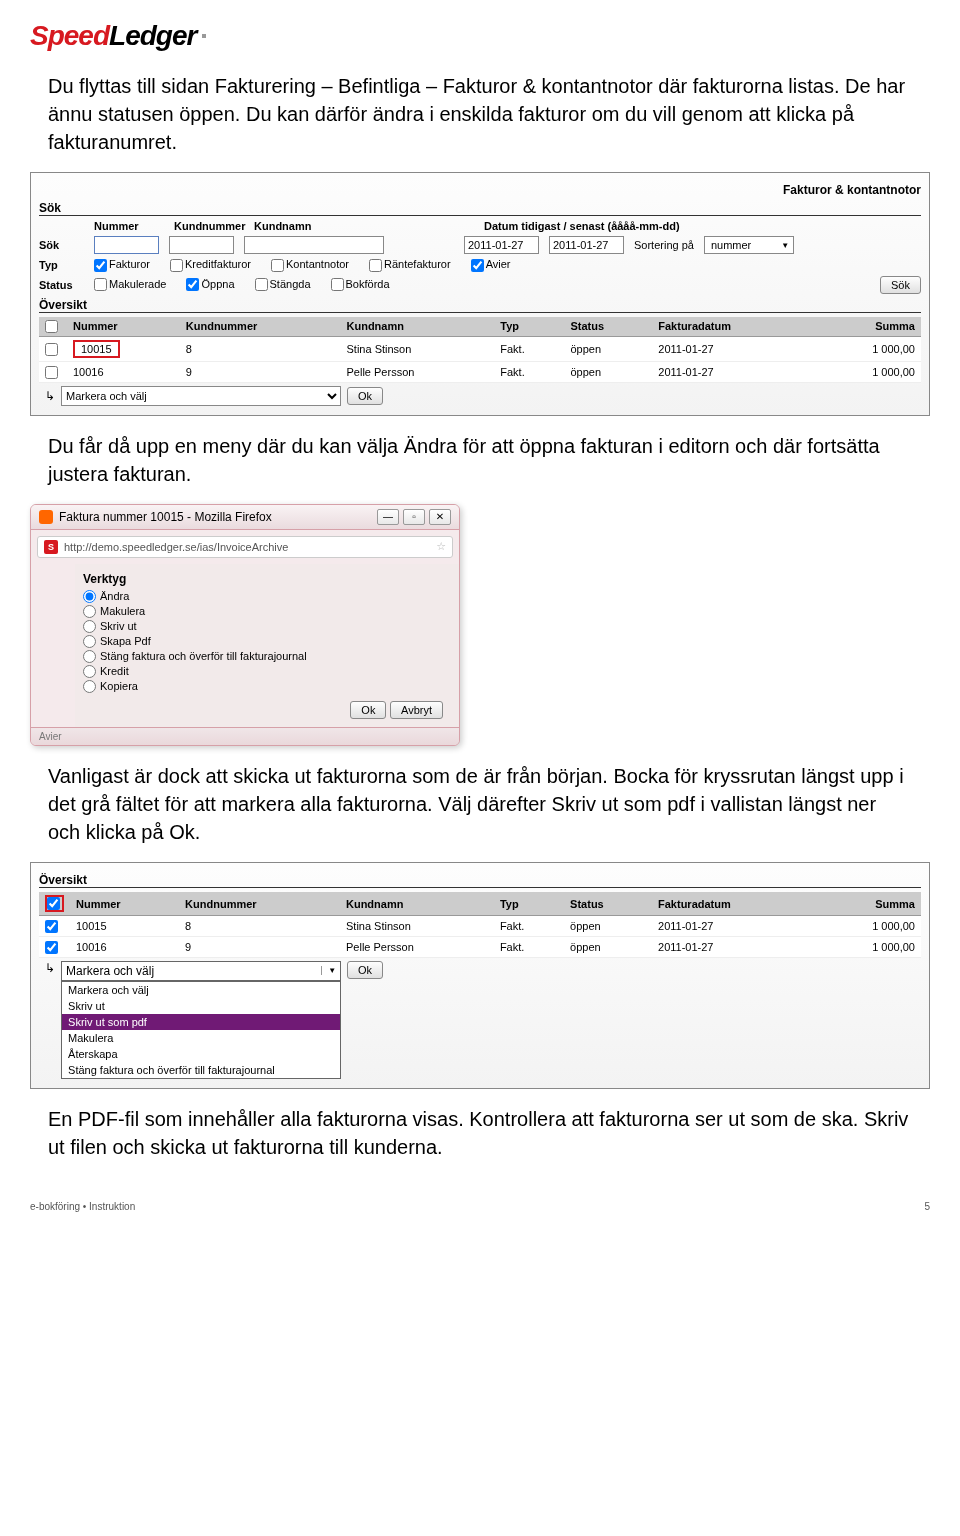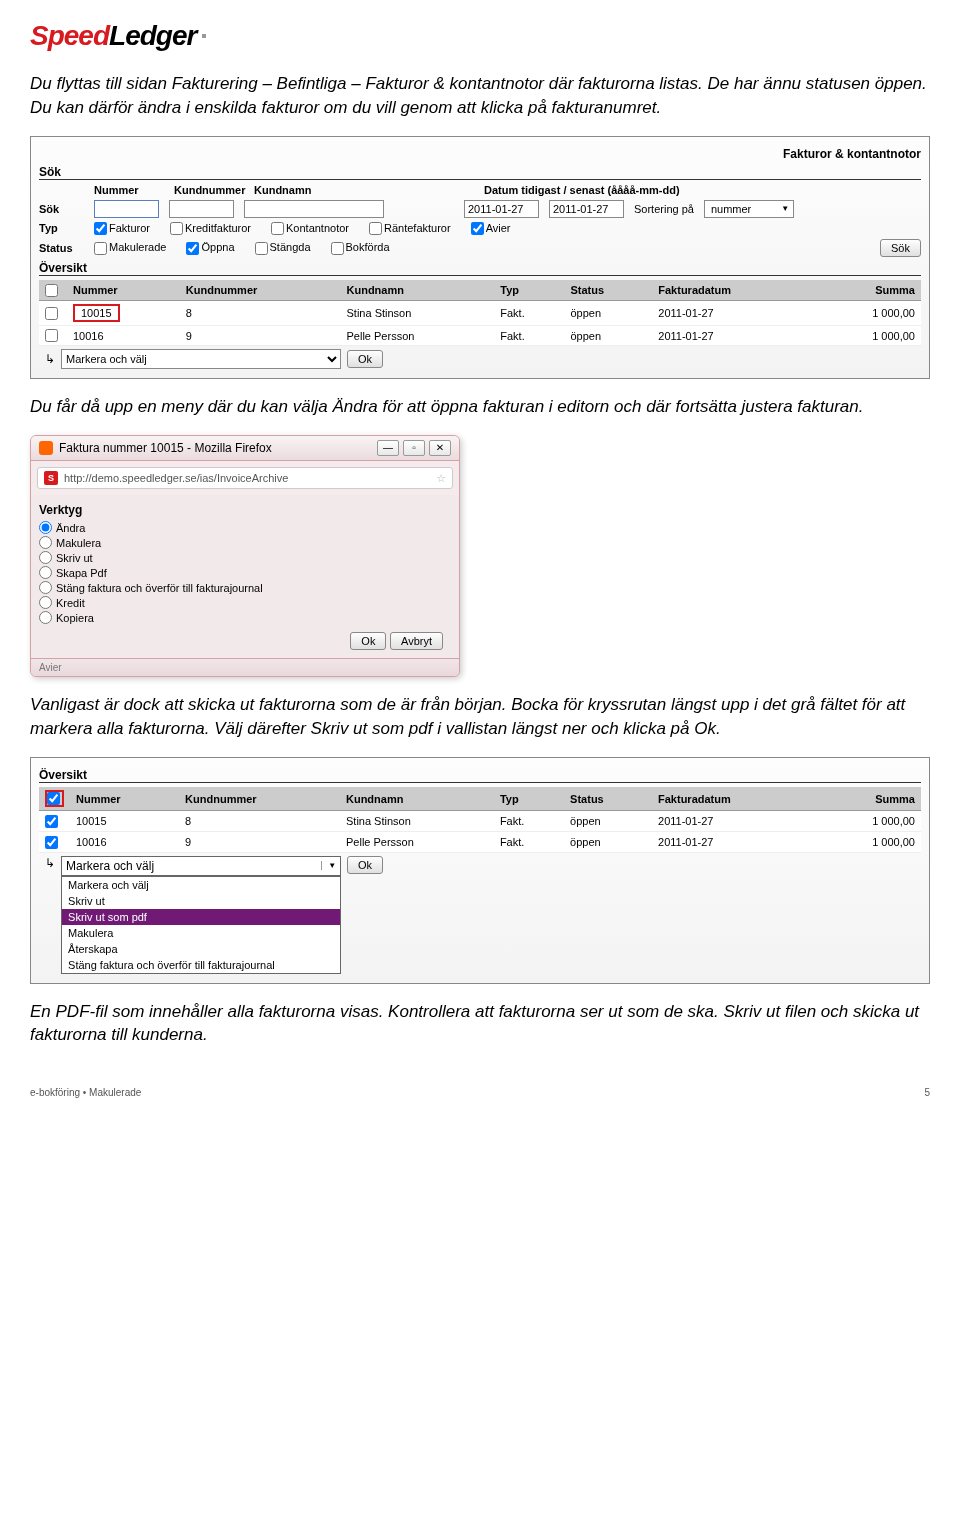--- a/index.html
+++ b/index.html
@@ -21,24 +21,23 @@
   .logo-text {
     font-size: 28px;
     font-style: italic;
     font-weight: bold;
     letter-spacing: -1px;
   }
   .logo-speed { color: #d71920; }
   .logo-ledger { color: #000; }
   .logo-dot { width:4px; height:4px; background:#999; display:inline-block; margin-left:4px; vertical-align: super;}
   .body-text {
-    font-size: 17px;
+    font-size: 20px;
     line-height: 1.4;
-    margin: 16px 0;
-    font-style: italic;
+    margin: 16px 18px;
   }
   .panel {
     border: 1px solid #888;
     background: linear-gradient(#fdfdfd,#f3f3f3);
     padding: 6px 8px;
     margin: 10px 0;
     font-size: 12px;
   }
   .panel .subhead {
     font-size: 12px;
@@ -144,20 +143,21 @@
     gap:6px;
   }
   .ff-url .sericon{
     width:14px;height:14px;background:#d71920;color:#fff;font-size:9px;
     display:flex;align-items:center;justify-content:center;border-radius:2px;font-weight:bold;
   }
   .ff-star{margin-left:auto;color:#bbb;}
   .ff-body {
     background:#f2eaea;
     padding:6px 8px 2px 8px;
+    margin-left:44px;
   }
   .ff-body h4{margin:2px 0 4px 0;font-size:12px;}
   .ff-body label{display:flex;align-items:center;font-size:11px;margin:2px 0;gap:4px;}
   input[type="radio"]{margin:0;}
   .ff-btns{text-align:right;padding:6px 8px;}
   .ff-status{background:linear-gradient(#f0e6e8,#ead8db);border-top:1px solid #d6a0a8;padding:3px 8px;font-size:10px;color:#777;}
   .dropdown-open {
     position: relative;
   }
   .dropdown-list {
@@ -383,15 +383,15 @@
         <div>Stäng faktura och överför till fakturajournal</div>
       </div>
     </div>
     <button class="btn">Ok</button>
   </div>
 </div>
 
 <p class="body-text">En PDF-fil som innehåller alla fakturorna visas. Kontrollera att fakturorna ser ut som de ska. Skriv ut filen och skicka ut fakturorna till kunderna.</p>
 
 <div class="footer">
-  <span>e-bokföring  •  Makulerade</span>
+  <span>e-bokföring  •  Instruktion</span>
   <span>5</span>
 </div>
 
 </body></html>

